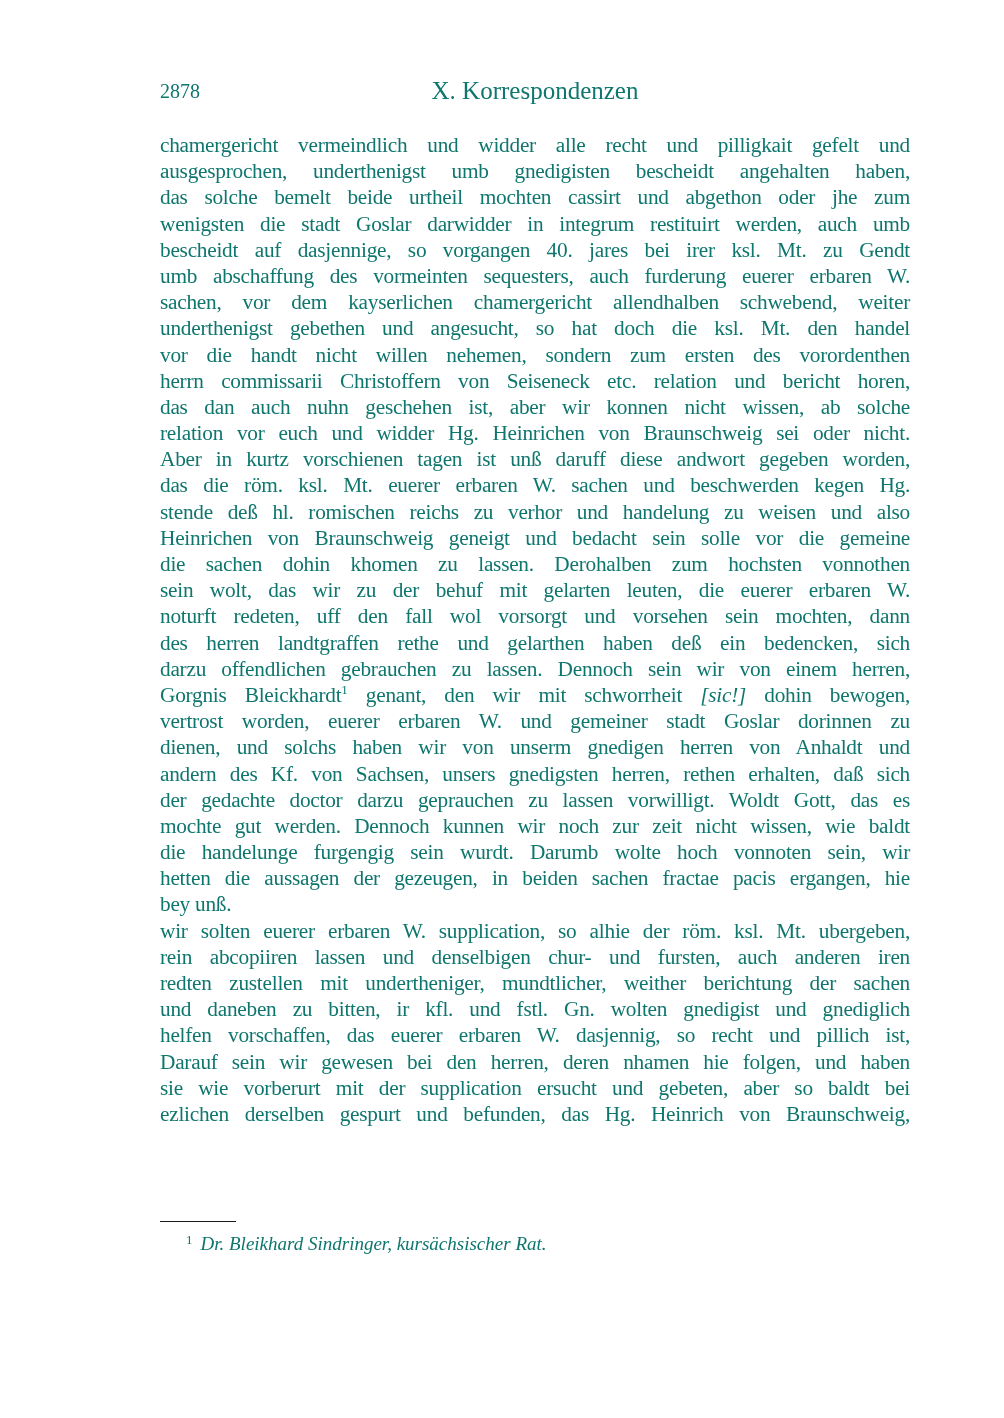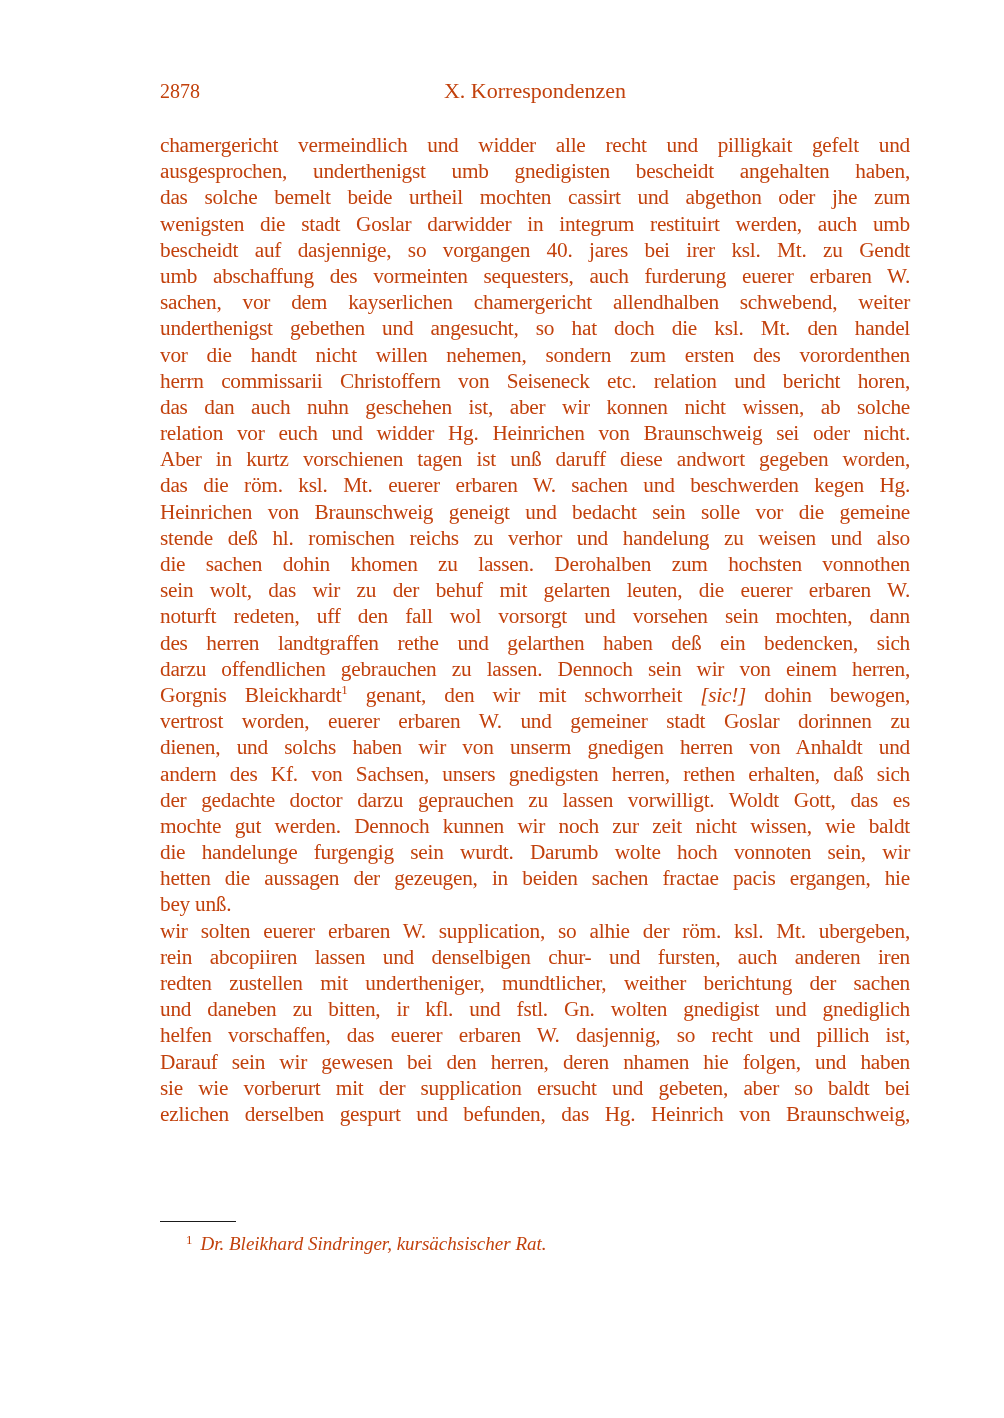--- a/index.html
+++ b/index.html
@@ -1,28 +1,28 @@
 <!DOCTYPE html>
 <html><head>
 <meta charset="utf-8">
 <style>
   html, body { margin: 0; padding: 0; background: #ffffff; }
   body { width: 1004px; height: 1418px; position: relative; overflow: hidden; }
   .page {
     position: absolute; left: 0; top: 0; width: 832px; height: 1418px;
-    background: #ffffff; color: #c2410c;
+    background: #ffffff; color: #0f766e;
     font-family: "Liberation Serif", "DejaVu Serif", serif;
     text-decoration: underline;
   }
   .running-head {
     position: absolute; left: 160px; top: 78px; width: 750px; height: 26px;
     font-size: 20px; line-height: 26px;
   }
   .page-number { position: absolute; left: 0; top: 0; }
-  .running-title { position: absolute; left: 0; right: 0; top: 0; text-align: center; font-size: 22px; }
+  .running-title { position: absolute; left: 0; right: 0; top: 0; text-align: center; font-size: 25px; }
   .body-text {
     position: absolute; left: 160px; top: 132px; width: 750px;
     font-size: 21.3px; line-height: 26.2px;
   }
   .line {
     display: block; height: 26.2px; white-space: nowrap;
     text-align: justify; text-align-last: justify;
     letter-spacing: -0.25px;
   }
   .line.last { text-align-last: left; }
@@ -58,22 +58,22 @@
     <span class="line">bescheidt auf dasjennige, so vorgangen 40. jares bei irer ksl. Mt. zu Gendt</span>
     <span class="line">umb abschaffung des vormeinten sequesters, auch furderung euerer erbaren W.</span>
     <span class="line">sachen, vor dem kayserlichen chamergericht allendhalben schwebend, weiter</span>
     <span class="line">underthenigst gebethen und angesucht, so hat doch die ksl. Mt. den handel</span>
     <span class="line">vor die handt nicht willen nehemen, sondern zum ersten des vorordenthen</span>
     <span class="line">herrn commissarii Christoffern von Seiseneck etc. relation und bericht horen,</span>
     <span class="line">das dan auch nuhn geschehen ist, aber wir konnen nicht wissen, ab solche</span>
     <span class="line">relation vor euch und widder Hg. Heinrichen von Braunschweig sei oder nicht.</span>
     <span class="line">Aber in kurtz vorschienen tagen ist unß daruff diese andwort gegeben worden,</span>
     <span class="line">das die röm. ksl. Mt. euerer erbaren W. sachen und beschwerden kegen Hg.</span>
+    <span class="line">stende deß hl. romischen reichs zu verhor und handelung zu weisen und also</span>
     <span class="line">Heinrichen von Braunschweig geneigt und bedacht sein solle vor die gemeine</span>
-    <span class="line">stende deß hl. romischen reichs zu verhor und handelung zu weisen und also</span>
     <span class="line">die sachen dohin khomen zu lassen. Derohalben zum hochsten vonnothen</span>
     <span class="line">sein wolt, das wir zu der behuf mit gelarten leuten, die euerer erbaren W.</span>
     <span class="line">noturft redeten, uff den fall wol vorsorgt und vorsehen sein mochten, dann</span>
     <span class="line">des herren landtgraffen rethe und gelarthen haben deß ein bedencken, sich</span>
     <span class="line">darzu offendlichen gebrauchen zu lassen. Dennoch sein wir von einem herren,</span>
 
     <span class="line"><span>Gorgnis Bleickhardt</span><sup class="fn">1</sup><span> genant, den wir mit schworrheit </span><span class="ital">[sic!]</span><span> dohin bewogen,</span></span>
 
     <span class="line">vertrost worden, euerer erbaren W. und gemeiner stadt Goslar dorinnen zu</span>
     <span class="line">dienen, und solchs haben wir von unserm gnedigen herren von Anhaldt und</span>

